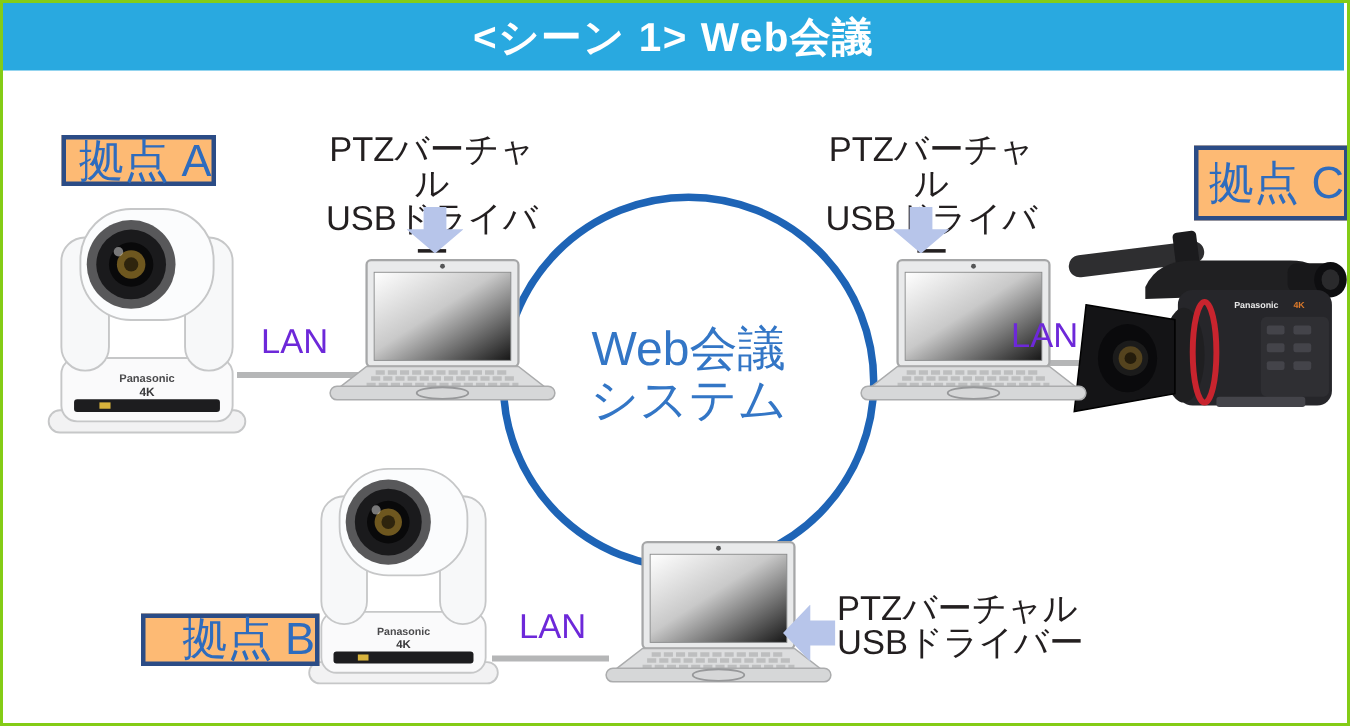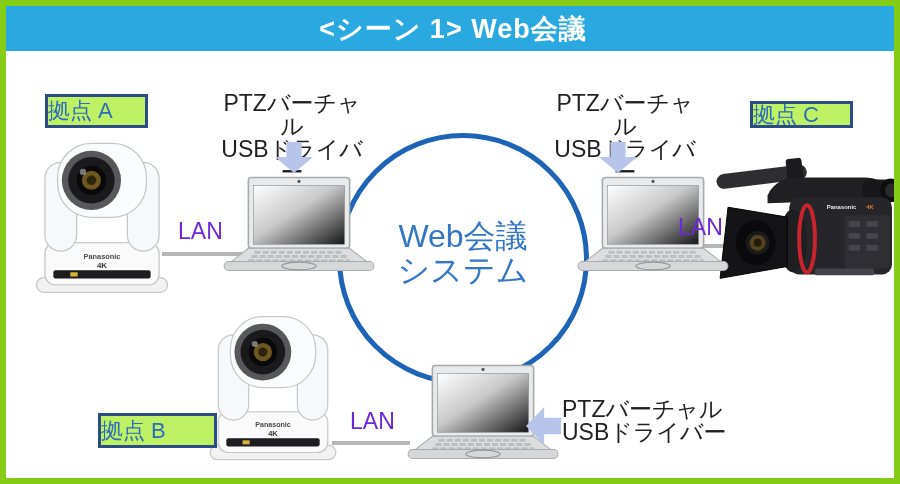--- a/index.html
+++ b/index.html
@@ -1,23 +1,23 @@
 <!DOCTYPE html>
 <html><head>
 <meta charset="utf-8">
 <style>
   html,body{margin:0;padding:0;background:#ffffff;font-family:"Liberation Sans","DejaVu Sans",sans-serif;}
-  .frame{position:relative;width:900px;height:484px;box-sizing:border-box;border:6px solid #84cc16;background:#ffffff;overflow:hidden;}
+  .frame{position:relative;width:900px;height:484px;box-sizing:border-box;border:2px solid #84cc16;background:#ffffff;overflow:hidden;}
   .title-bar{position:absolute;left:0;top:0;width:894px;height:45px;background:#29A9E0;display:flex;align-items:center;justify-content:center;}
   .title-bar span{color:#ffffff;font-size:27px;font-weight:bold;letter-spacing:1px;}
   .circle{position:absolute;left:331px;top:127px;width:242px;height:242px;border:5px solid #1E64B6;border-radius:50%;background:transparent;}
   .circle-text{position:absolute;left:331px;top:213px;width:252px;text-align:center;color:#3376C6;font-size:32px;line-height:34px;}
   .lan-line{position:absolute;height:4px;background:#B5B6B7;}
   .lan-label{position:absolute;color:#6d28d9;font-size:23px;font-weight:normal;}
-  .site-box{position:absolute;box-sizing:border-box;border:3px solid #2B4C86;background:#bef264;color:#2E6CBE;font-size:22px;display:flex;align-items:center;justify-content:flex-start;}
+  .site-box{position:absolute;box-sizing:border-box;border:3px solid #2B4C86;background:#fdba74;color:#2E6CBE;font-size:30px;display:flex;align-items:center;justify-content:flex-end;}
   .driver-label{position:absolute;color:#231F20;font-size:23px;line-height:23px;text-align:center;}
   .driver-label.left-align{text-align:left;}
   .arrow-down{position:absolute;width:38px;height:31px;background:#B7C5EA;
     clip-path:polygon(30% 0,70% 0,70% 48%,100% 48%,50% 100%,0 48%,30% 48%);}
   .arrow-left{position:absolute;width:35px;height:38px;background:#B7C5EA;
     clip-path:polygon(0 50%,52% 0,52% 28%,100% 28%,100% 72%,52% 72%,52% 100%);}
   .dev{position:absolute;}
   svg text{font-family:"Liberation Sans","DejaVu Sans",sans-serif;}
 </style>
 </head>
@@ -125,21 +125,21 @@
   <svg class="dev" style="left:566px;top:170px;" width="162" height="97">
     <use href="#sym-laptop"></use>
   </svg>
   <svg class="dev" style="left:396px;top:358px;" width="162" height="97">
     <use href="#sym-laptop"></use>
   </svg>
 
   <div class="site-box" style="left:39px;top:88px;width:103px;height:34px;">
     <span>拠点 A</span>
   </div>
-  <div class="site-box" style="left:744px;top:95px;width:103px;height:27px;">
+  <div class="site-box" style="left:794px;top:95px;width:103px;height:50px;">
     <span>拠点 C</span>
   </div>
   <div class="site-box" style="left:92px;top:407px;width:119px;height:35px;">
     <span>拠点 B</span>
   </div>
 
   <div class="lan-label" style="left:172px;top:212px;">LAN</div>
   <div class="lan-label" style="left:672px;top:208px;">LAN</div>
   <div class="lan-label" style="left:344px;top:402px;">LAN</div>
 

